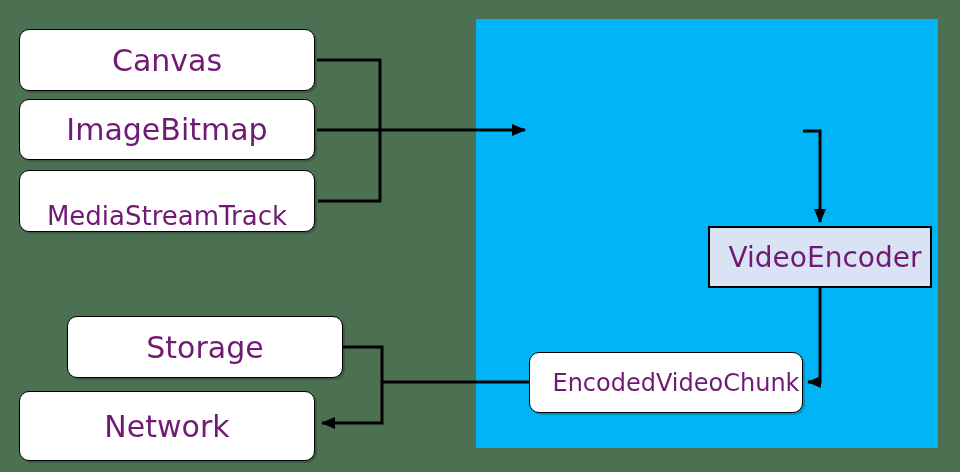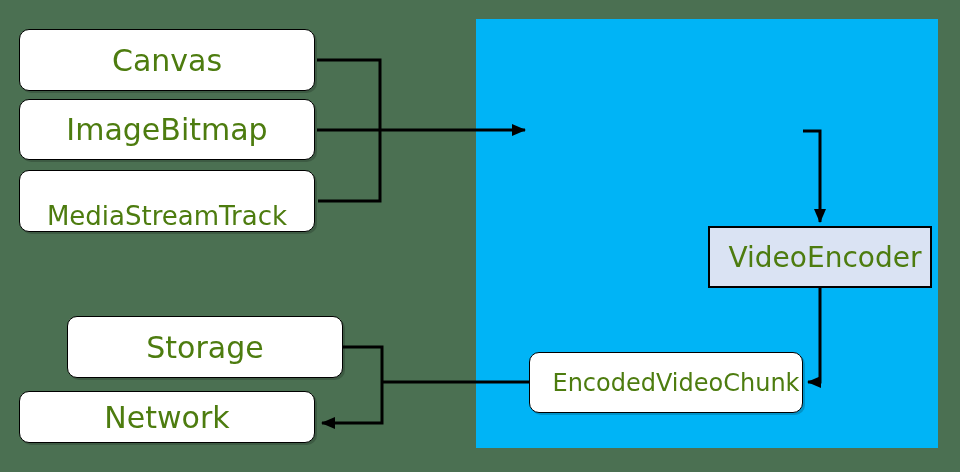--- a/index.html
+++ b/index.html
@@ -17,21 +17,21 @@
     background: var(--region, #00b4f6);
   }
 
   .node {
     position: absolute;
     display: flex;
     align-items: center;
     justify-content: center;
     background: var(--node-fill, #ffffff);
     border: 1px solid var(--line, #000000);
-    color: #4d7c0f;
+    color: #701a75;
     box-sizing: border-box;
     box-shadow: 2px 2px 0 rgba(0,0,0,0.18);
   }
   .node.rounded { border-radius: 10px; }
   .node.square  { border: 2px solid var(--line, #000000); box-shadow: none; }
   .node.encoder { background: var(--encoder-fill, #dae3f3); }
 
   .fs30 { font-size: 30px; }
   .fs28 { font-size: 28px; }
   .fs26 { font-size: 26px; }
@@ -81,17 +81,17 @@
   </div>
 
   <div class="node rounded fs24" style="left:529px; top:352px; width:274px; height:61px;">
     <span>EncodedVideoChunk</span>
   </div>
 
   <div class="node rounded fs30" style="left:31px; top:316px; width:276px; height:62px;margin-left:36px;">
     <span>Storage</span>
   </div>
 
-  <div class="node rounded fs30" style="left:19px; top:391px; width:296px; height:52px;justify-content:center;">
+  <div class="node rounded fs30" style="left:19px; top:391px; width:296px; height:70px;justify-content:center;">
     <span>Network</span>
   </div>
 
 </div>
 
 </body></html>

